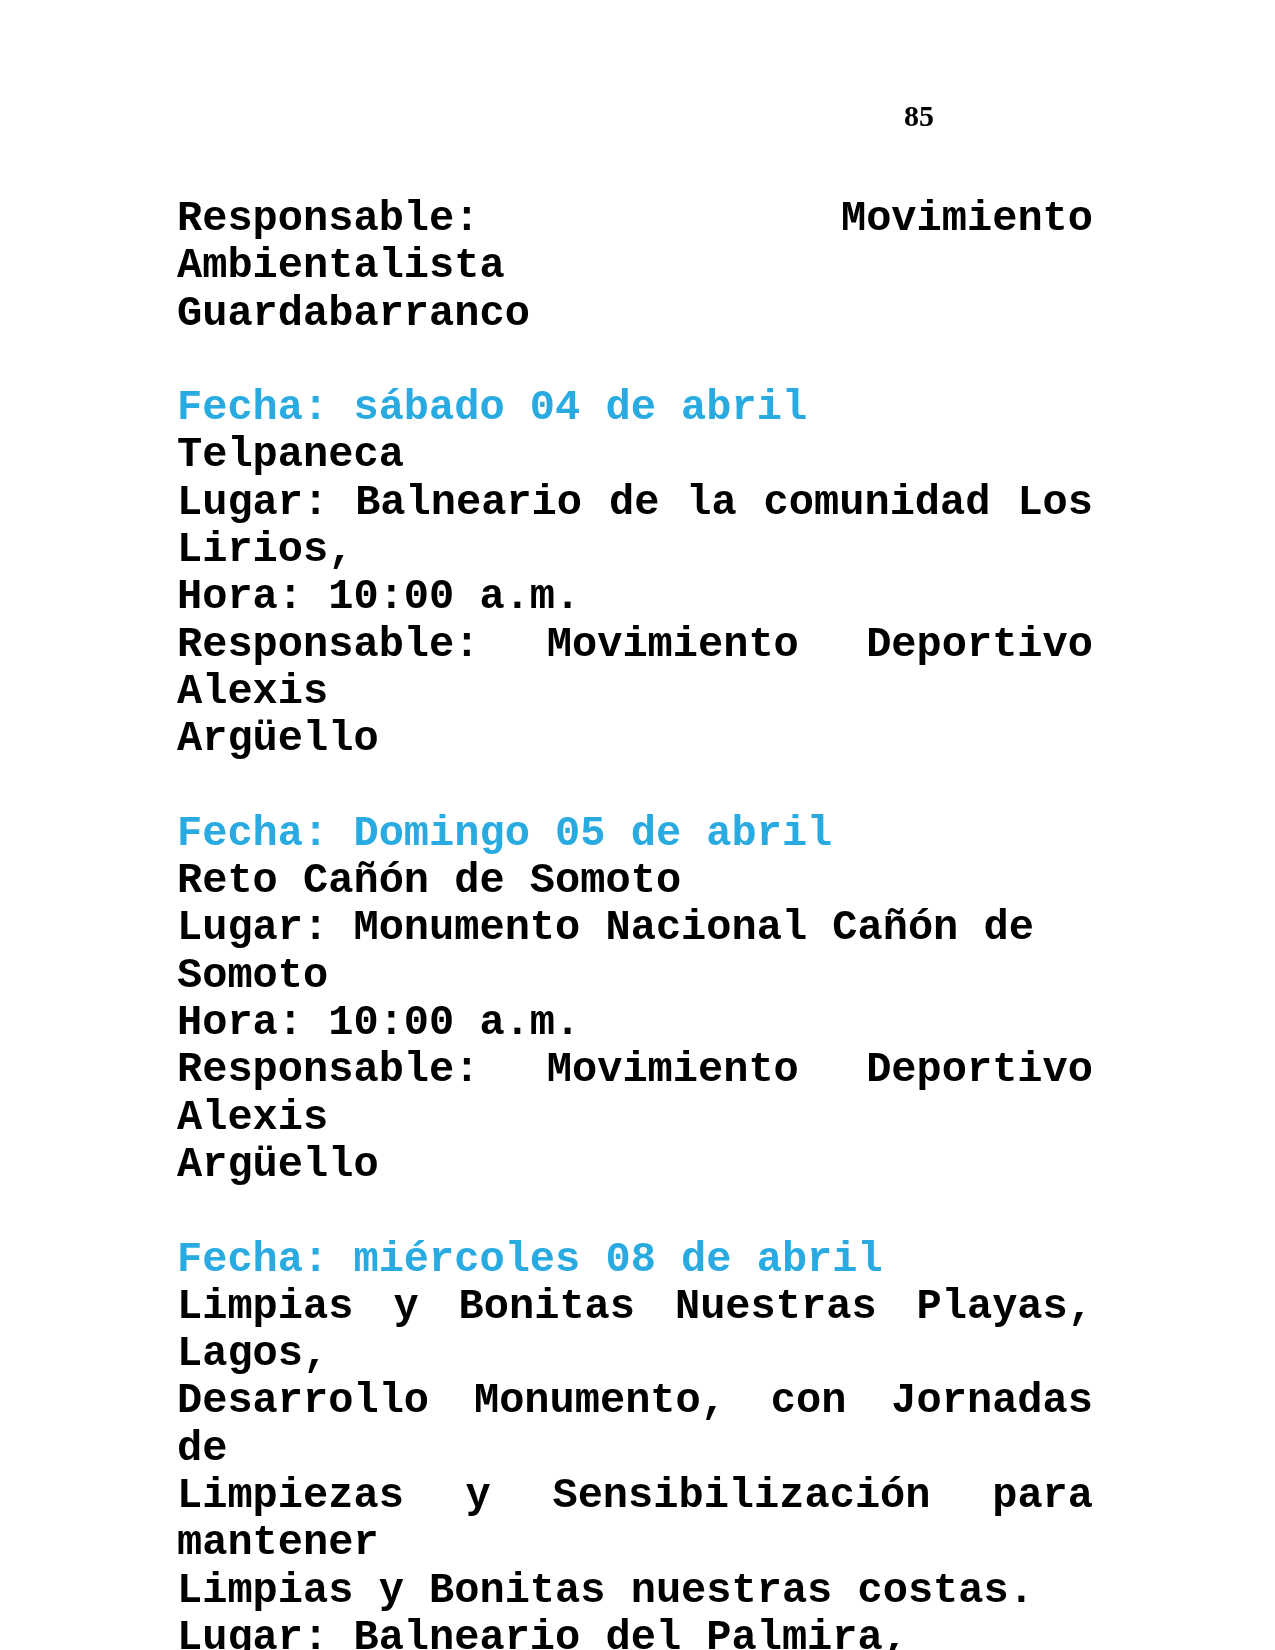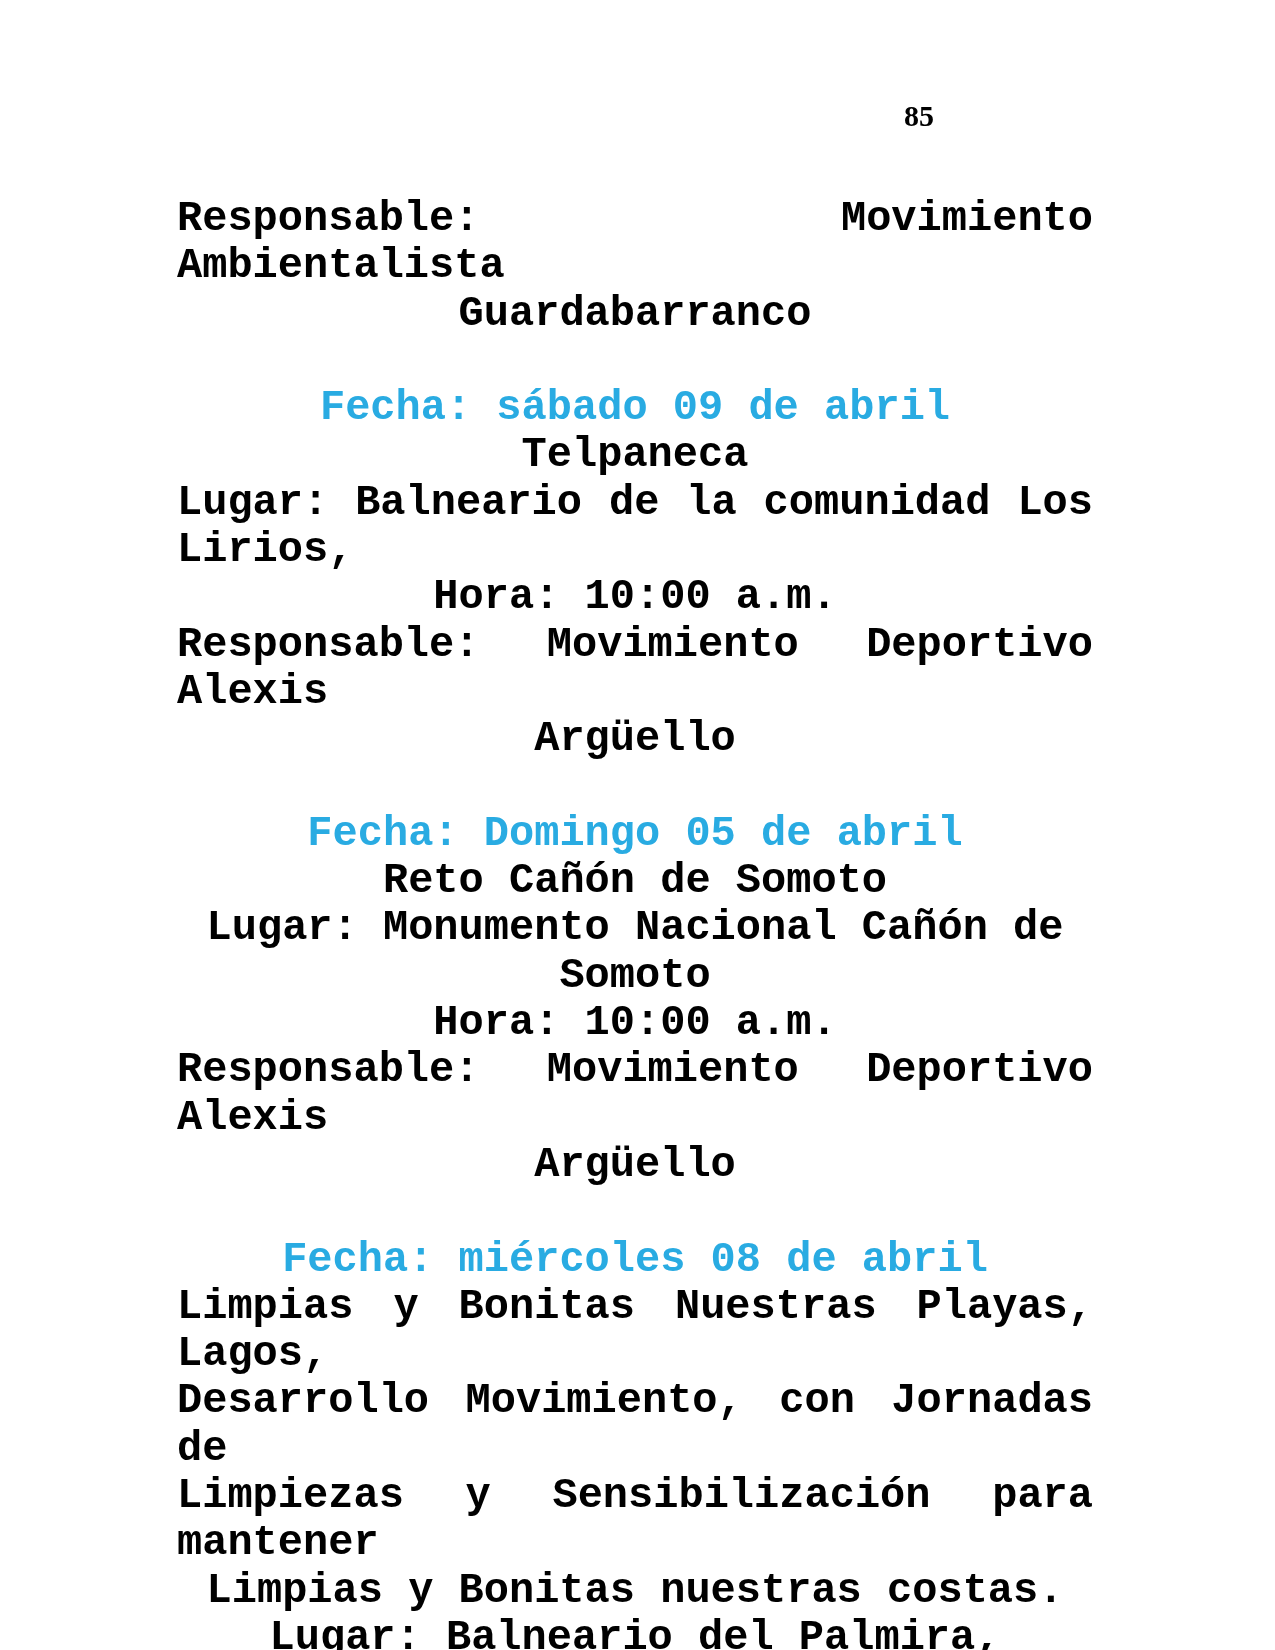--- a/index.html
+++ b/index.html
@@ -31,21 +31,21 @@
     font-family: "Liberation Mono", monospace;
     font-weight: bold;
     font-size: 42px;
     line-height: 47.3px;
     color: #000000;
   }
   .content section + section {
     margin-top: 47.3px;
   }
   .line {
-    text-align: center;
+    text-align: left;
   }
   .line.j {
     text-align: justify;
     text-align-last: justify;
   }
   .line.heading {
     color: #29ABE2;
   }
 </style>
 </head>
@@ -56,40 +56,40 @@
   <div class="page-number">85</div>
 
   <div class="content">
 
     <section>
       <div class="line j">Responsable: Movimiento Ambientalista</div>
       <div class="line">Guardabarranco</div>
     </section>
 
     <section>
-      <div class="line heading">Fecha: sábado 09 de abril</div>
+      <div class="line heading">Fecha: sábado 04 de abril</div>
       <div class="line">Telpaneca</div>
       <div class="line j">Lugar: Balneario de la comunidad Los Lirios,</div>
       <div class="line">Hora: 10:00 a.m.</div>
       <div class="line j">Responsable: Movimiento Deportivo Alexis</div>
       <div class="line">Argüello</div>
     </section>
 
     <section>
       <div class="line heading">Fecha: Domingo 05 de abril</div>
       <div class="line">Reto Cañón de Somoto</div>
       <div class="line">Lugar: Monumento Nacional Cañón de Somoto</div>
       <div class="line">Hora: 10:00 a.m.</div>
       <div class="line j">Responsable: Movimiento Deportivo Alexis</div>
       <div class="line">Argüello</div>
     </section>
 
     <section>
       <div class="line heading">Fecha: miércoles 08 de abril</div>
       <div class="line j">Limpias y Bonitas Nuestras Playas, Lagos,</div>
-      <div class="line j">Desarrollo Movimiento, con Jornadas de</div>
+      <div class="line j">Desarrollo Monumento, con Jornadas de</div>
       <div class="line j">Limpiezas y Sensibilización para mantener</div>
       <div class="line">Limpias y Bonitas nuestras costas.</div>
       <div class="line">Lugar: Balneario del Palmira, Totogalpa</div>
     </section>
 
   </div>
 </div>
 
 </body></html>

